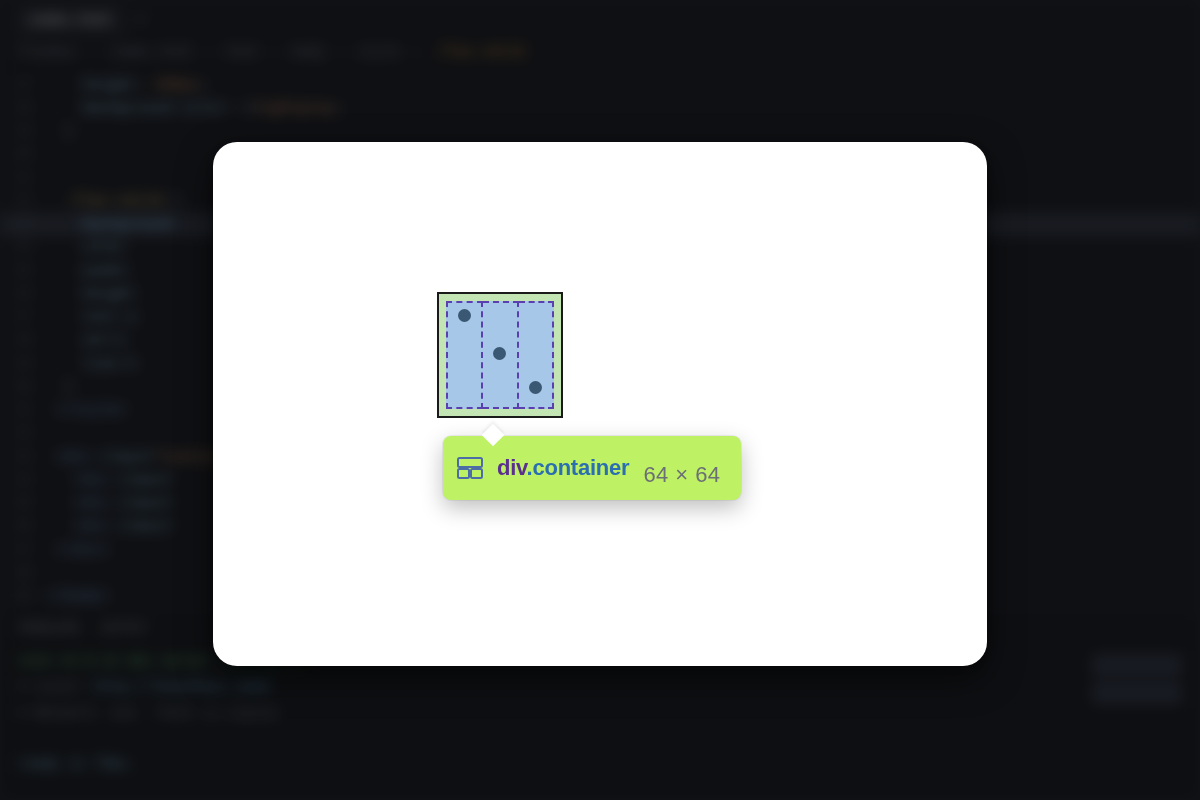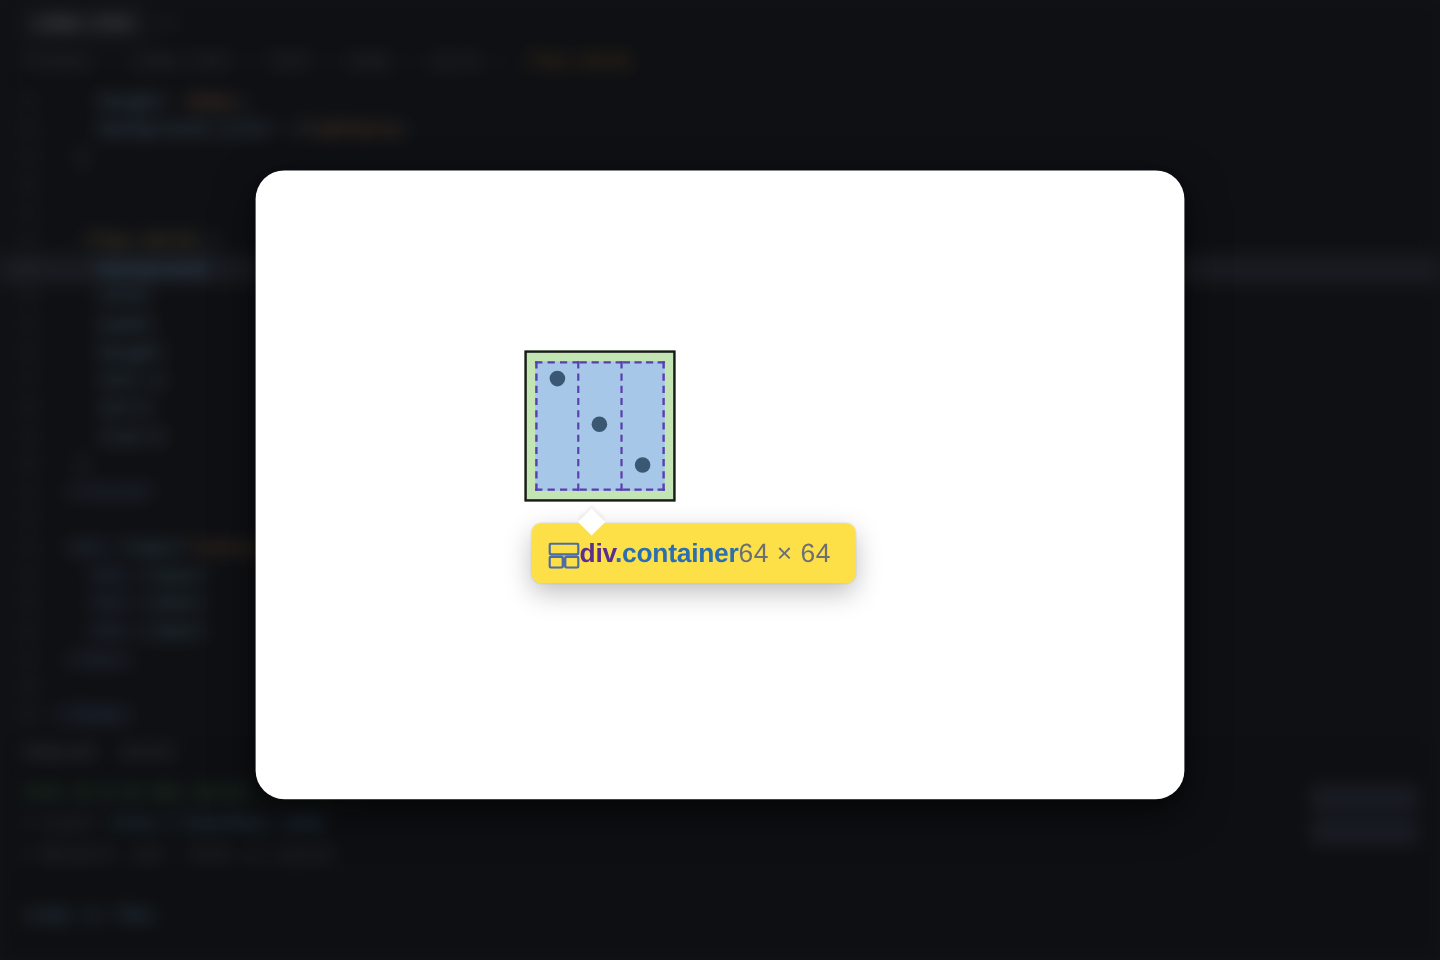--- a/index.html
+++ b/index.html
@@ -78,43 +78,44 @@
     background:#3a5873;
   }
   .diagram .c1 .dot { margin-top:6px; }
   .diagram .c2 .dot { margin-top:44px; }
   .diagram .c3 .dot { margin-top:78px; }
 
   
   .tooltip {
     position:absolute;
     left:230px; top:294px;
-    background:#fde047;
+    background:#bef264;
     border-radius:8px;
     box-shadow:0 8px 22px rgba(0,0,0,0.25), 0 0 0 1px rgba(0,0,0,0.05);
     padding:12px 20px 12px 14px;
     display:flex;
-    align-items:flex-end;
+    align-items:center;
+    gap:14px;
     font-size:22px;
     white-space:nowrap;
   }
   .tooltip::before {
     content:"";
     position:absolute;
     top:-9px; left:42px;
     width:16px; height:16px;
     background:#fff;
     transform:rotate(45deg);
     box-shadow:-2px -2px 3px rgba(0,0,0,0.06);
   }
   .tooltip .ticon svg { display:block; }
   .tooltip .elem { font-weight:600; letter-spacing:-0.01em;}
   .tooltip .elem .tag  { color:#5a2f8f; }
   .tooltip .elem .cls  { color:#2b6fb0; }
-  .tooltip .dims { color:#6c6f76; font-weight:400; letter-spacing:0.02em;}
+  .tooltip .dims { color:#6c6f76; font-weight:400; letter-spacing:0.02em;margin-top:14px;}
 </style>
 </head>
 <body>
 
 <div class="bg">
   <div class="tabbar">
     <div class="tab">index.html</div>
     <span style="color:#888;">×</span>
   </div>
   <div class="crumbs">

